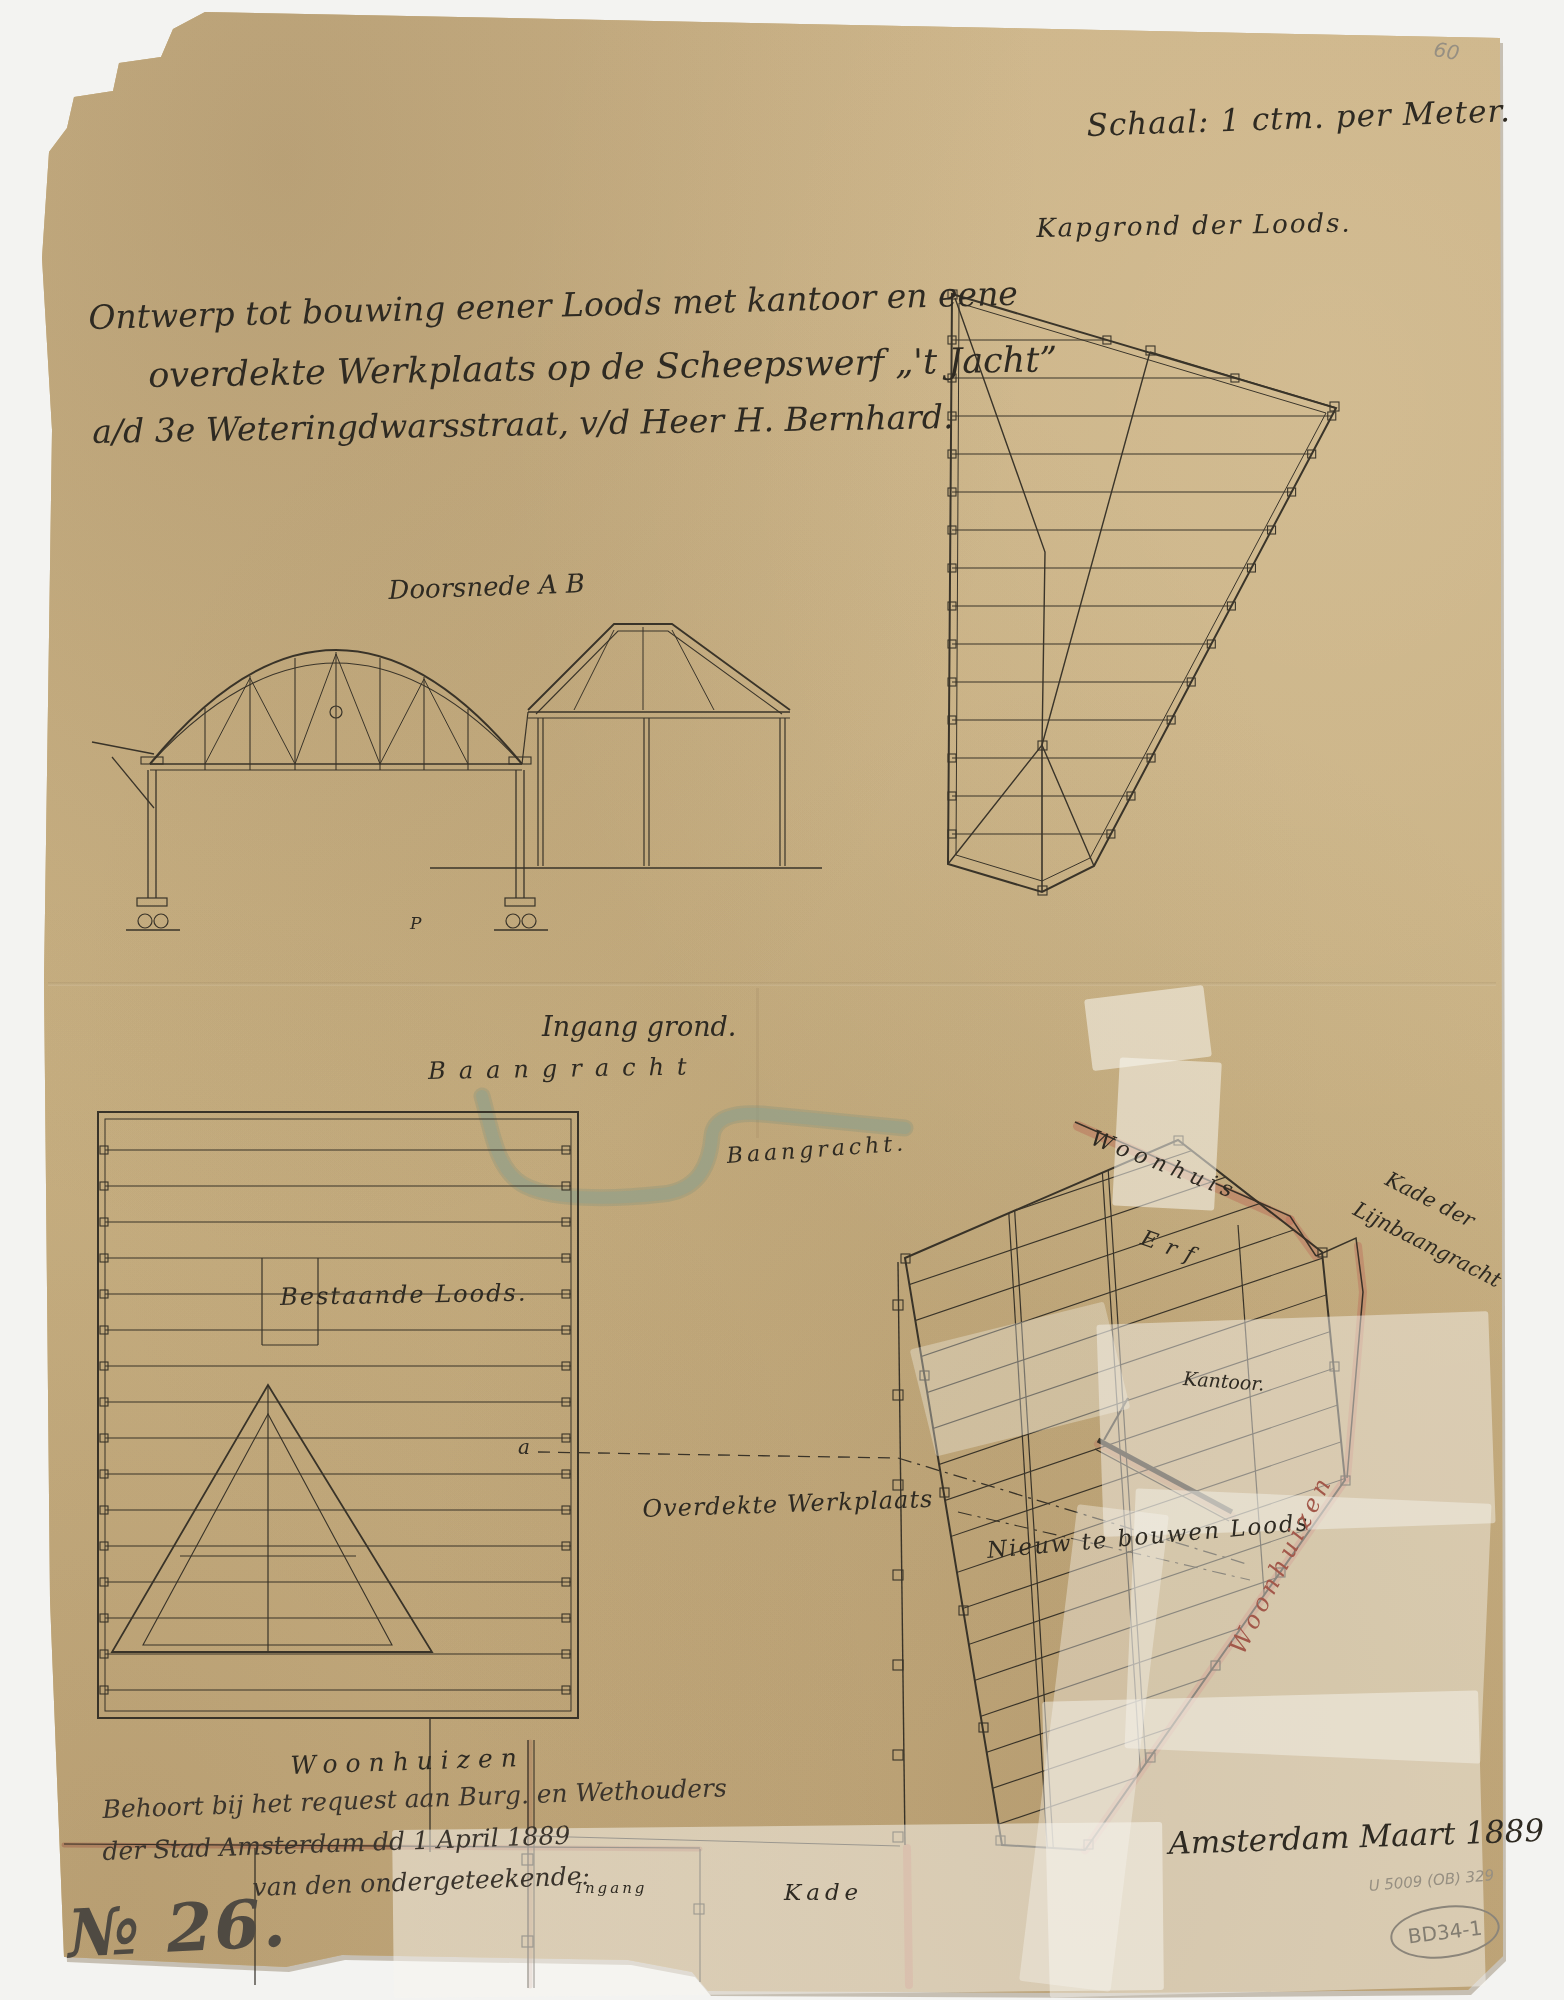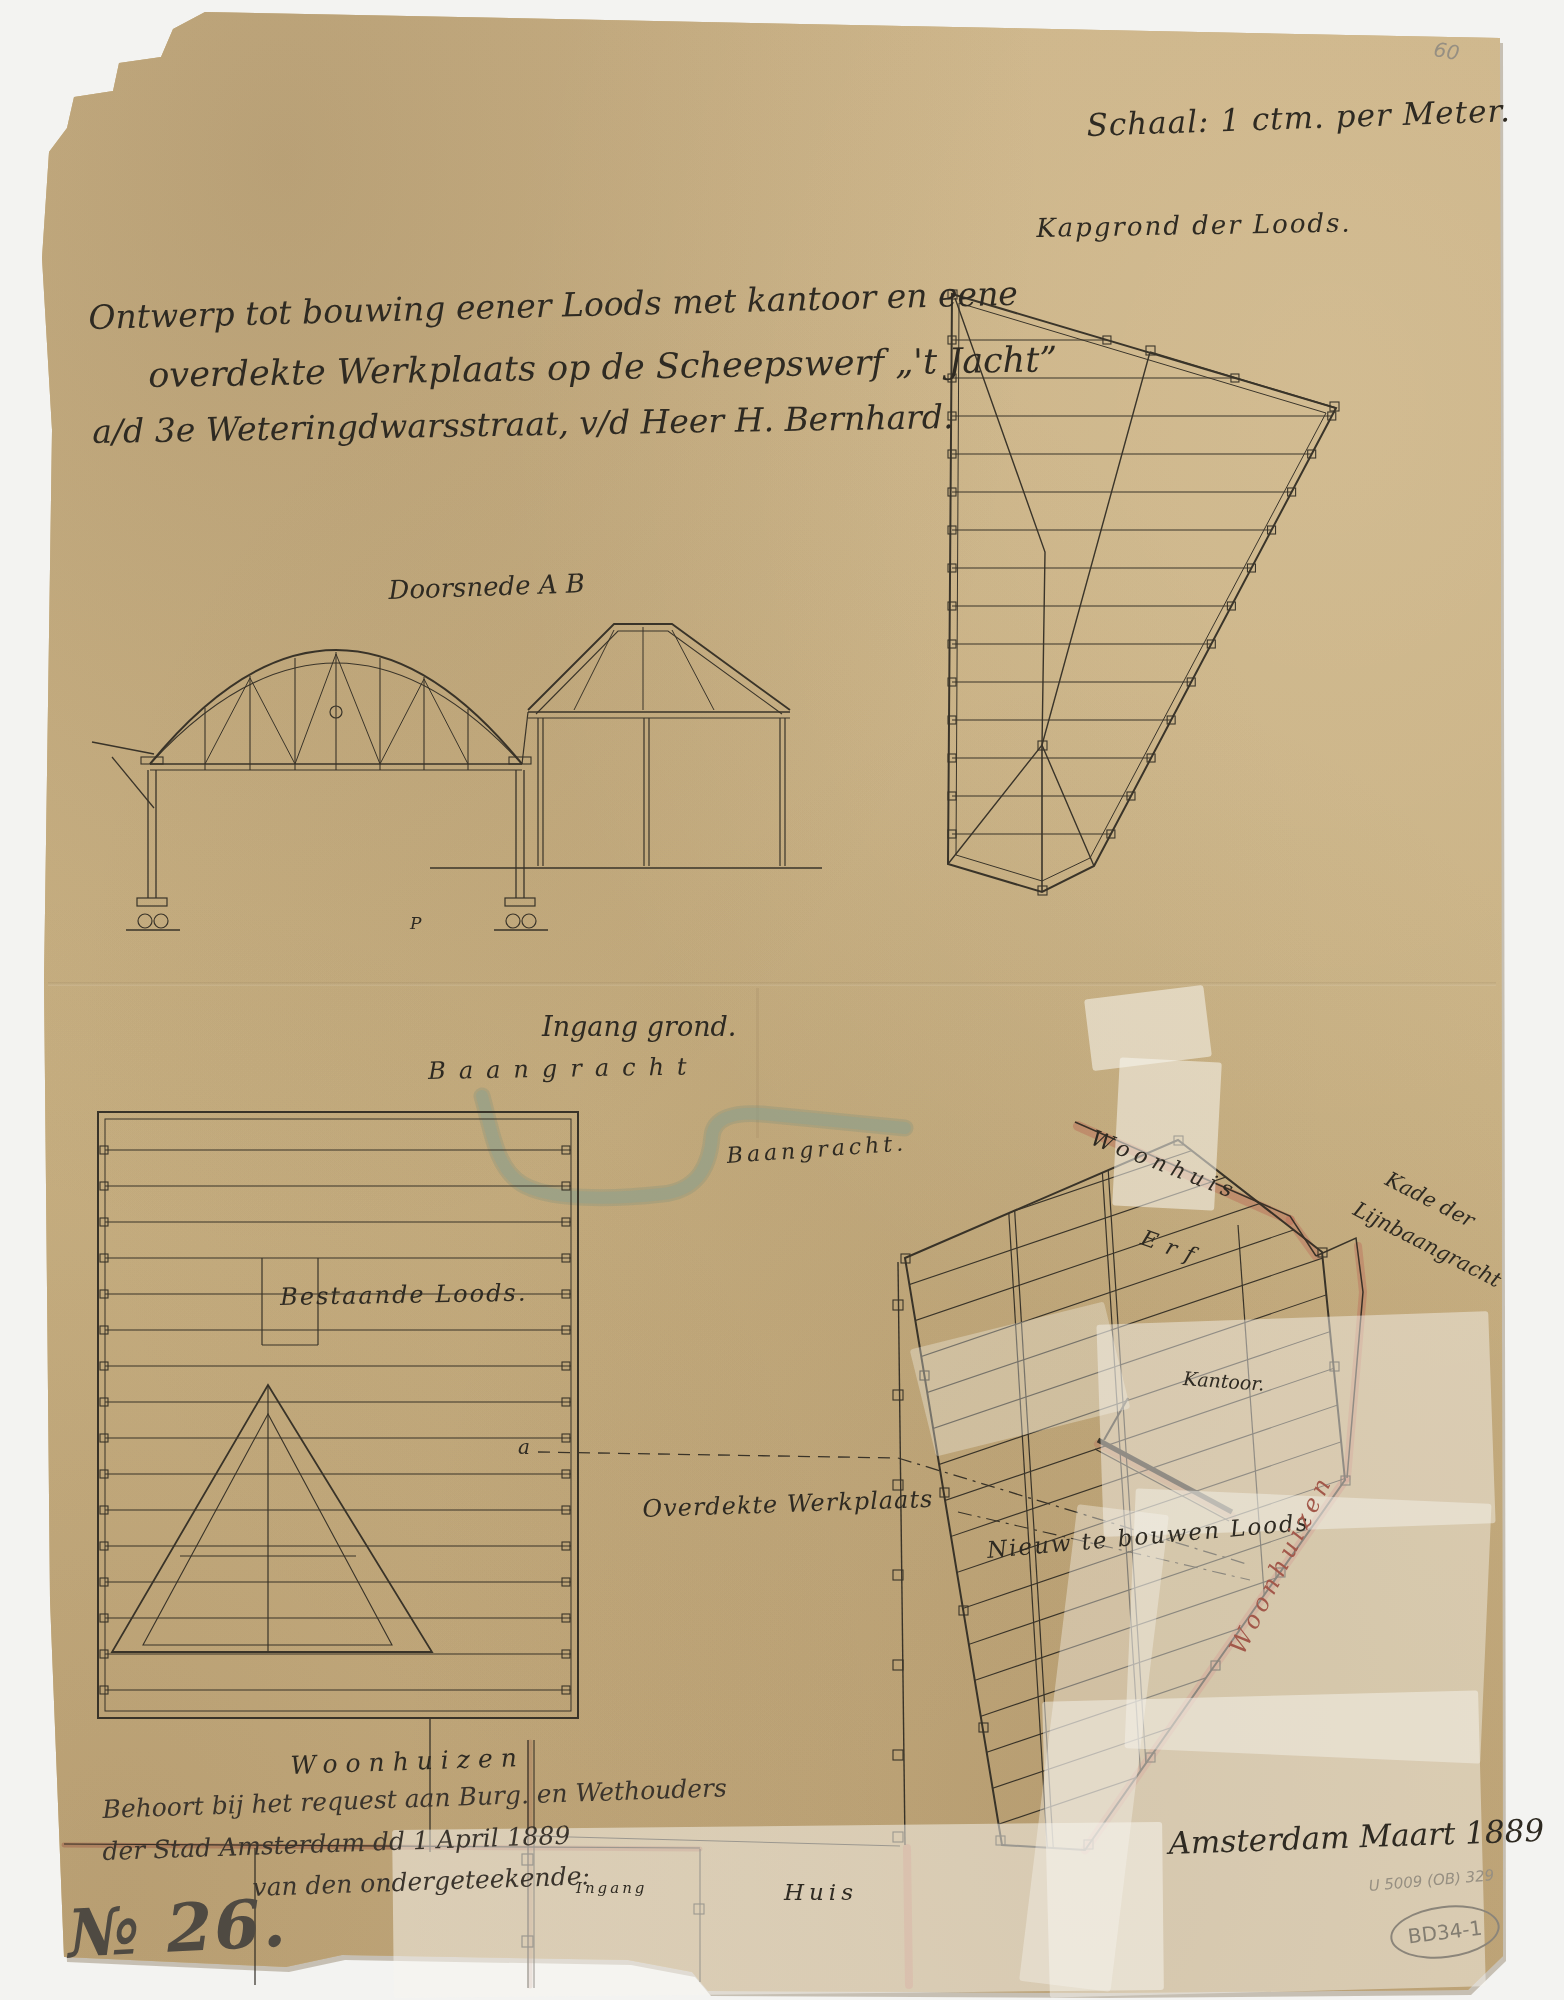--- a/index.html
+++ b/index.html
@@ -349,21 +349,21 @@
   <div class="lbl" style="left:642px;top:1496px;font-size:24px;letter-spacing:1px;transform:rotate(-2deg);">Overdekte Werkplaats</div>
   <div class="lbl" style="left:1096px;top:1126px;font-size:22px;letter-spacing:6px;transform:rotate(21deg);">Woonhuis</div>
   <div class="lbl" style="left:1146px;top:1226px;font-size:22px;letter-spacing:10px;transform:rotate(20deg);">Erf</div>
   <div class="lbl" style="left:1392px;top:1168px;font-size:21px;transform:rotate(27deg);">Kade der</div>
   <div class="lbl" style="left:1360px;top:1198px;font-size:21px;transform:rotate(27deg);">Lijnbaangracht</div>
   <div class="lbl" style="left:1184px;top:1368px;font-size:19px;transform:rotate(4deg);">Kantoor.</div>
   <div class="lbl" style="left:986px;top:1538px;font-size:23px;letter-spacing:2px;transform:rotate(-5deg);">Nieuw te bouwen Loods</div>
   <div class="lbl" style="left:1248px;top:1632px;font-size:24px;letter-spacing:5px;color:#a2584a;transform:rotate(-63deg);transform-origin:left bottom;">Woonhuizen</div>
   <div class="lbl" style="left:290px;top:1752px;font-size:25px;letter-spacing:8px;transform:rotate(-2deg);">Woonhuizen</div>
   <div class="lbl" style="left:576px;top:1880px;font-size:15px;letter-spacing:3px;z-index:7;">Ingang</div>
-  <div class="lbl" style="left:784px;top:1880px;font-size:23px;letter-spacing:5px;z-index:7;">Huis</div>
+  <div class="lbl" style="left:784px;top:1880px;font-size:23px;letter-spacing:5px;z-index:7;">Kade</div>
   <div class="lbl" style="left:518px;top:1436px;font-size:20px;">a</div>
 
   <div class="lbl" style="left:102px;top:1796px;font-size:25px;color:#3a342c;transform:rotate(-2deg);">Behoort bij het request aan Burg. en Wethouders</div>
   <div class="lbl" style="left:102px;top:1838px;font-size:25px;color:#3a342c;transform:rotate(-2deg);">der Stad Amsterdam dd 1 April 1889</div>
   <div class="lbl" style="left:252px;top:1874px;font-size:25px;color:#3a342c;transform:rotate(-2deg);">van den ondergeteekende:</div>
 
   <div class="lbl" style="left:66px;top:1898px;font-size:66px;font-weight:bold;letter-spacing:2px;color:#4f4a42;transform:rotate(-3deg);">№ 26.</div>
   <div class="lbl" style="left:1168px;top:1826px;font-size:31px;transform:rotate(-2deg);z-index:7;">Amsterdam Maart 1889</div>
   <div class="lbl pencil" style="left:1368px;top:1878px;font-size:15px;transform:rotate(-5deg);z-index:8;">U 5009 (OB) 329</div>
   <div class="stamp">

